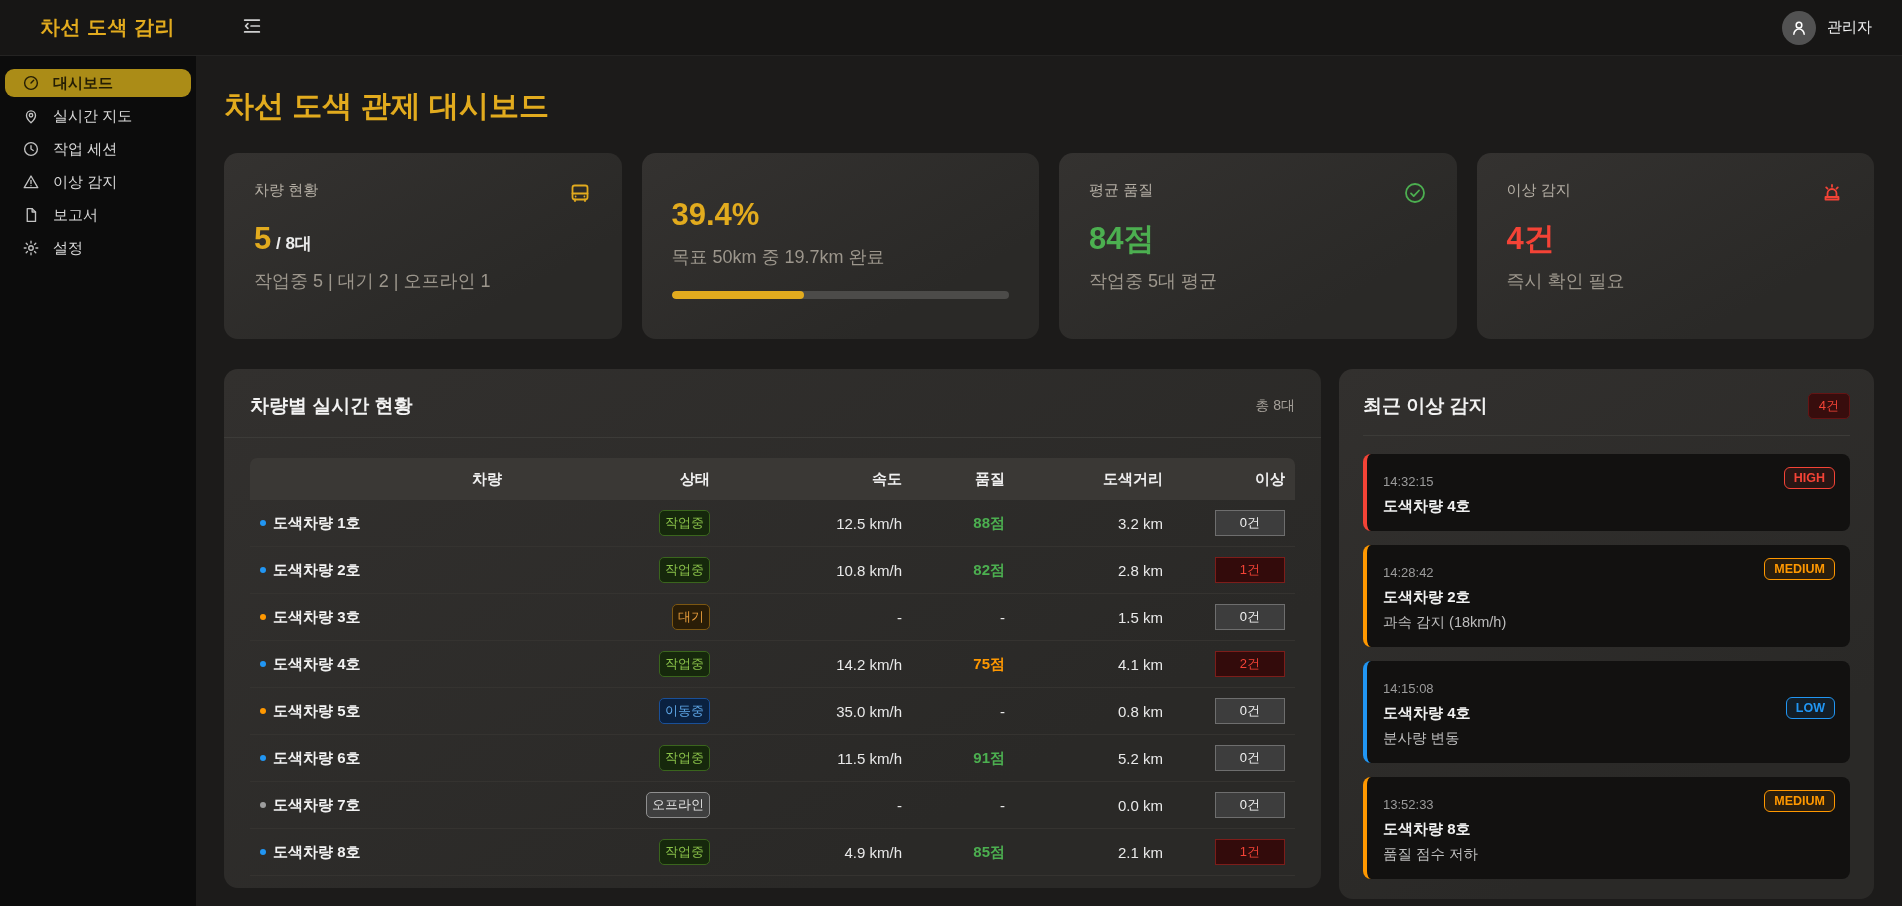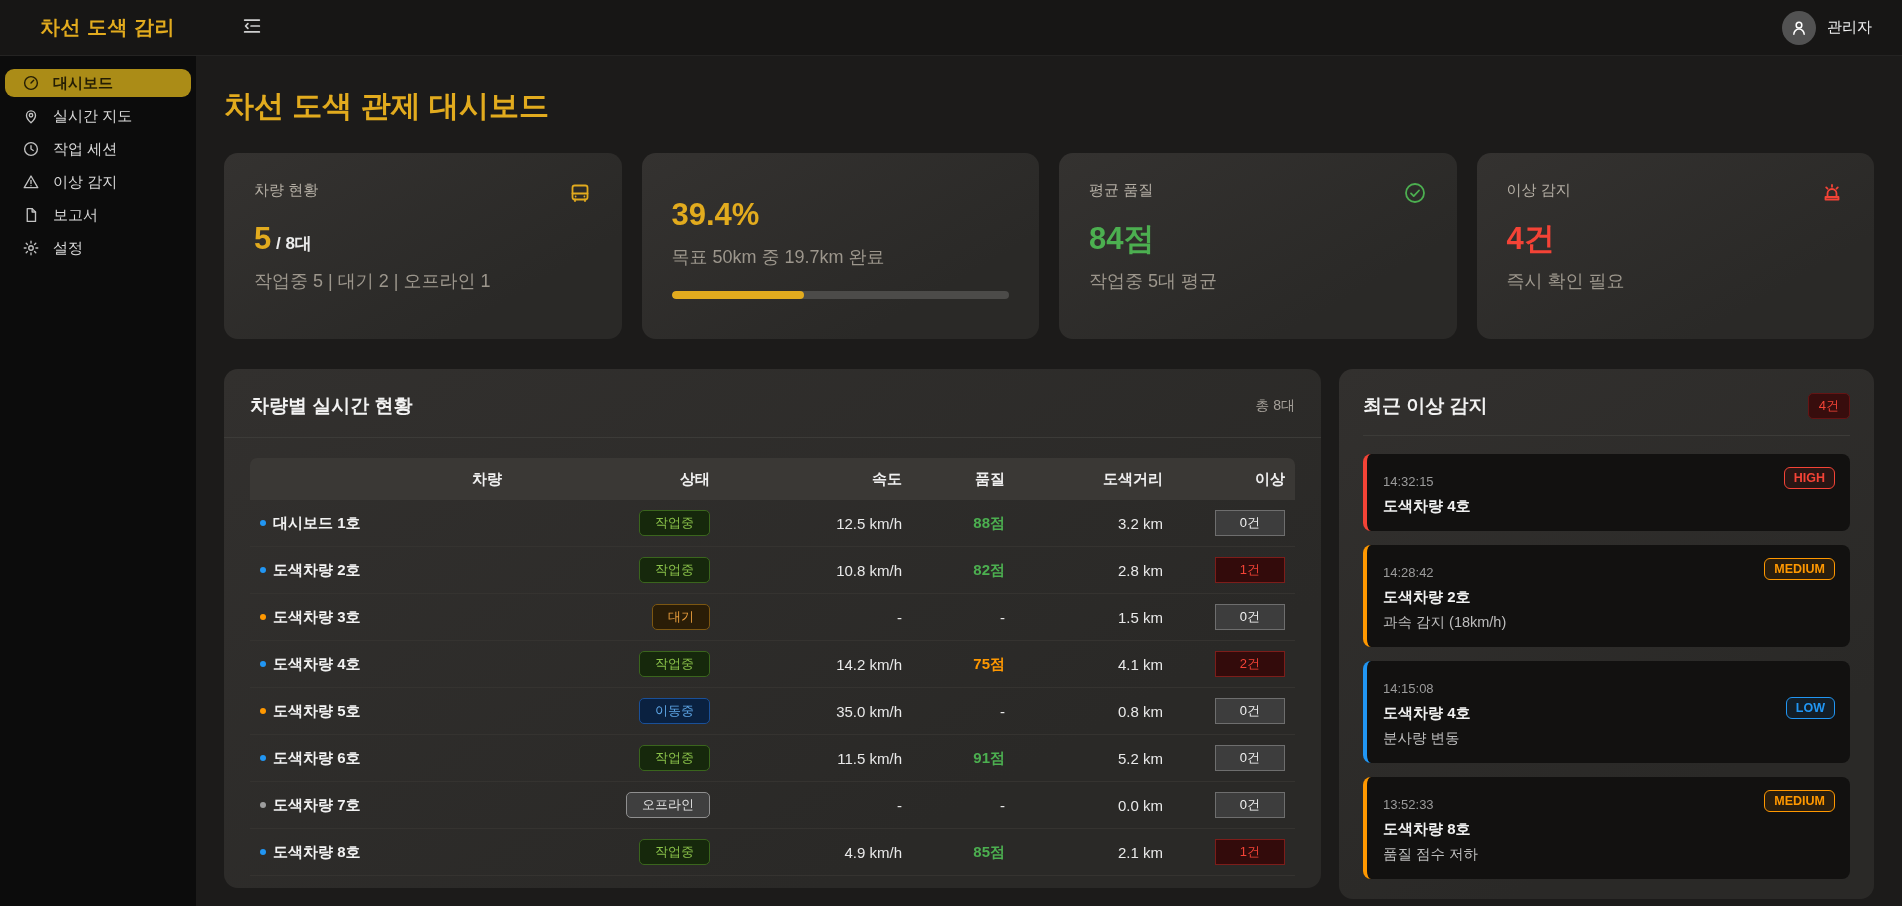--- a/index.html
+++ b/index.html
@@ -72,21 +72,21 @@
     background:#3a3835; border-radius:7px 7px 0 0;
     font-size:15px; font-weight:700; color:#f0f0f0;
   }
   .trow {
     display:grid; grid-template-columns:242px 208px 192px 103px 158px 1fr;
     align-items:center; height:47px; padding:0 10px;
     border-bottom:1px solid #353330; cursor:pointer;
   }
   .veh { display:flex; align-items:center; gap:7px; font-weight:700; font-size:15px; color:#f2f2f2; }
   .dot { width:6px; height:6px; border-radius:50%; flex:0 0 auto; }
-  .badge { display:inline-block; font-size:13px; padding:3px 15px; border-radius:5px; border:1px solid; }
+  .badge { display:inline-block; font-size:13px; padding:3px 5px; border-radius:5px; border:1px solid; }
   .badge.working  { color:#8bc34a; border-color:#3a651d; background:#16280c; }
   .badge.waiting  { color:#e59b3c; border-color:#7d5712; background:#2a1d07; }
   .badge.moving   { color:#5fa8e8; border-color:#1a5098; background:#0a2140; }
   .badge.offline  { color:#e3e3e3; border-color:#8f8f8f; background:#3f3f3f; }
   .cell { font-size:15px; color:#e9e9e9; }
   .quality { font-weight:700; }
   .count-badge { display:inline-block; font-size:13px; padding:3px 24px; border-radius:0;
                  background:#3d3d3d; border:1px solid #6e6e6e; color:#f2f2f2; }
   .count-badge.alert { background:#330b0b; border-color:#7d1d1a; color:#f44336; }
   
@@ -259,21 +259,21 @@
             <span class="th">상태</span>
             <span class="th">속도</span>
             <span class="th">품질</span>
             <span class="th">도색거리</span>
             <span class="th">이상</span>
           </div>
         <div class="tbody">
             <div class="trow">
               <div class="veh">
                 <span class="dot" style="background: rgb(33, 150, 243);"></span>
-                <span>대시보드 1호</span>
+                <span>도색차량 1호</span>
               </div>
               <div class="cell"><span class="badge working">작업중</span></div>
               <div class="cell">12.5 km/h</div>
               <div class="cell quality" style="color: rgb(76, 175, 80);">88점</div>
               <div class="cell">3.2 km</div>
               <div class="cell"><span class="count-badge">0건</span></div>
             </div>
             <div class="trow">
               <div class="veh">
                 <span class="dot" style="background: rgb(33, 150, 243);"></span>

